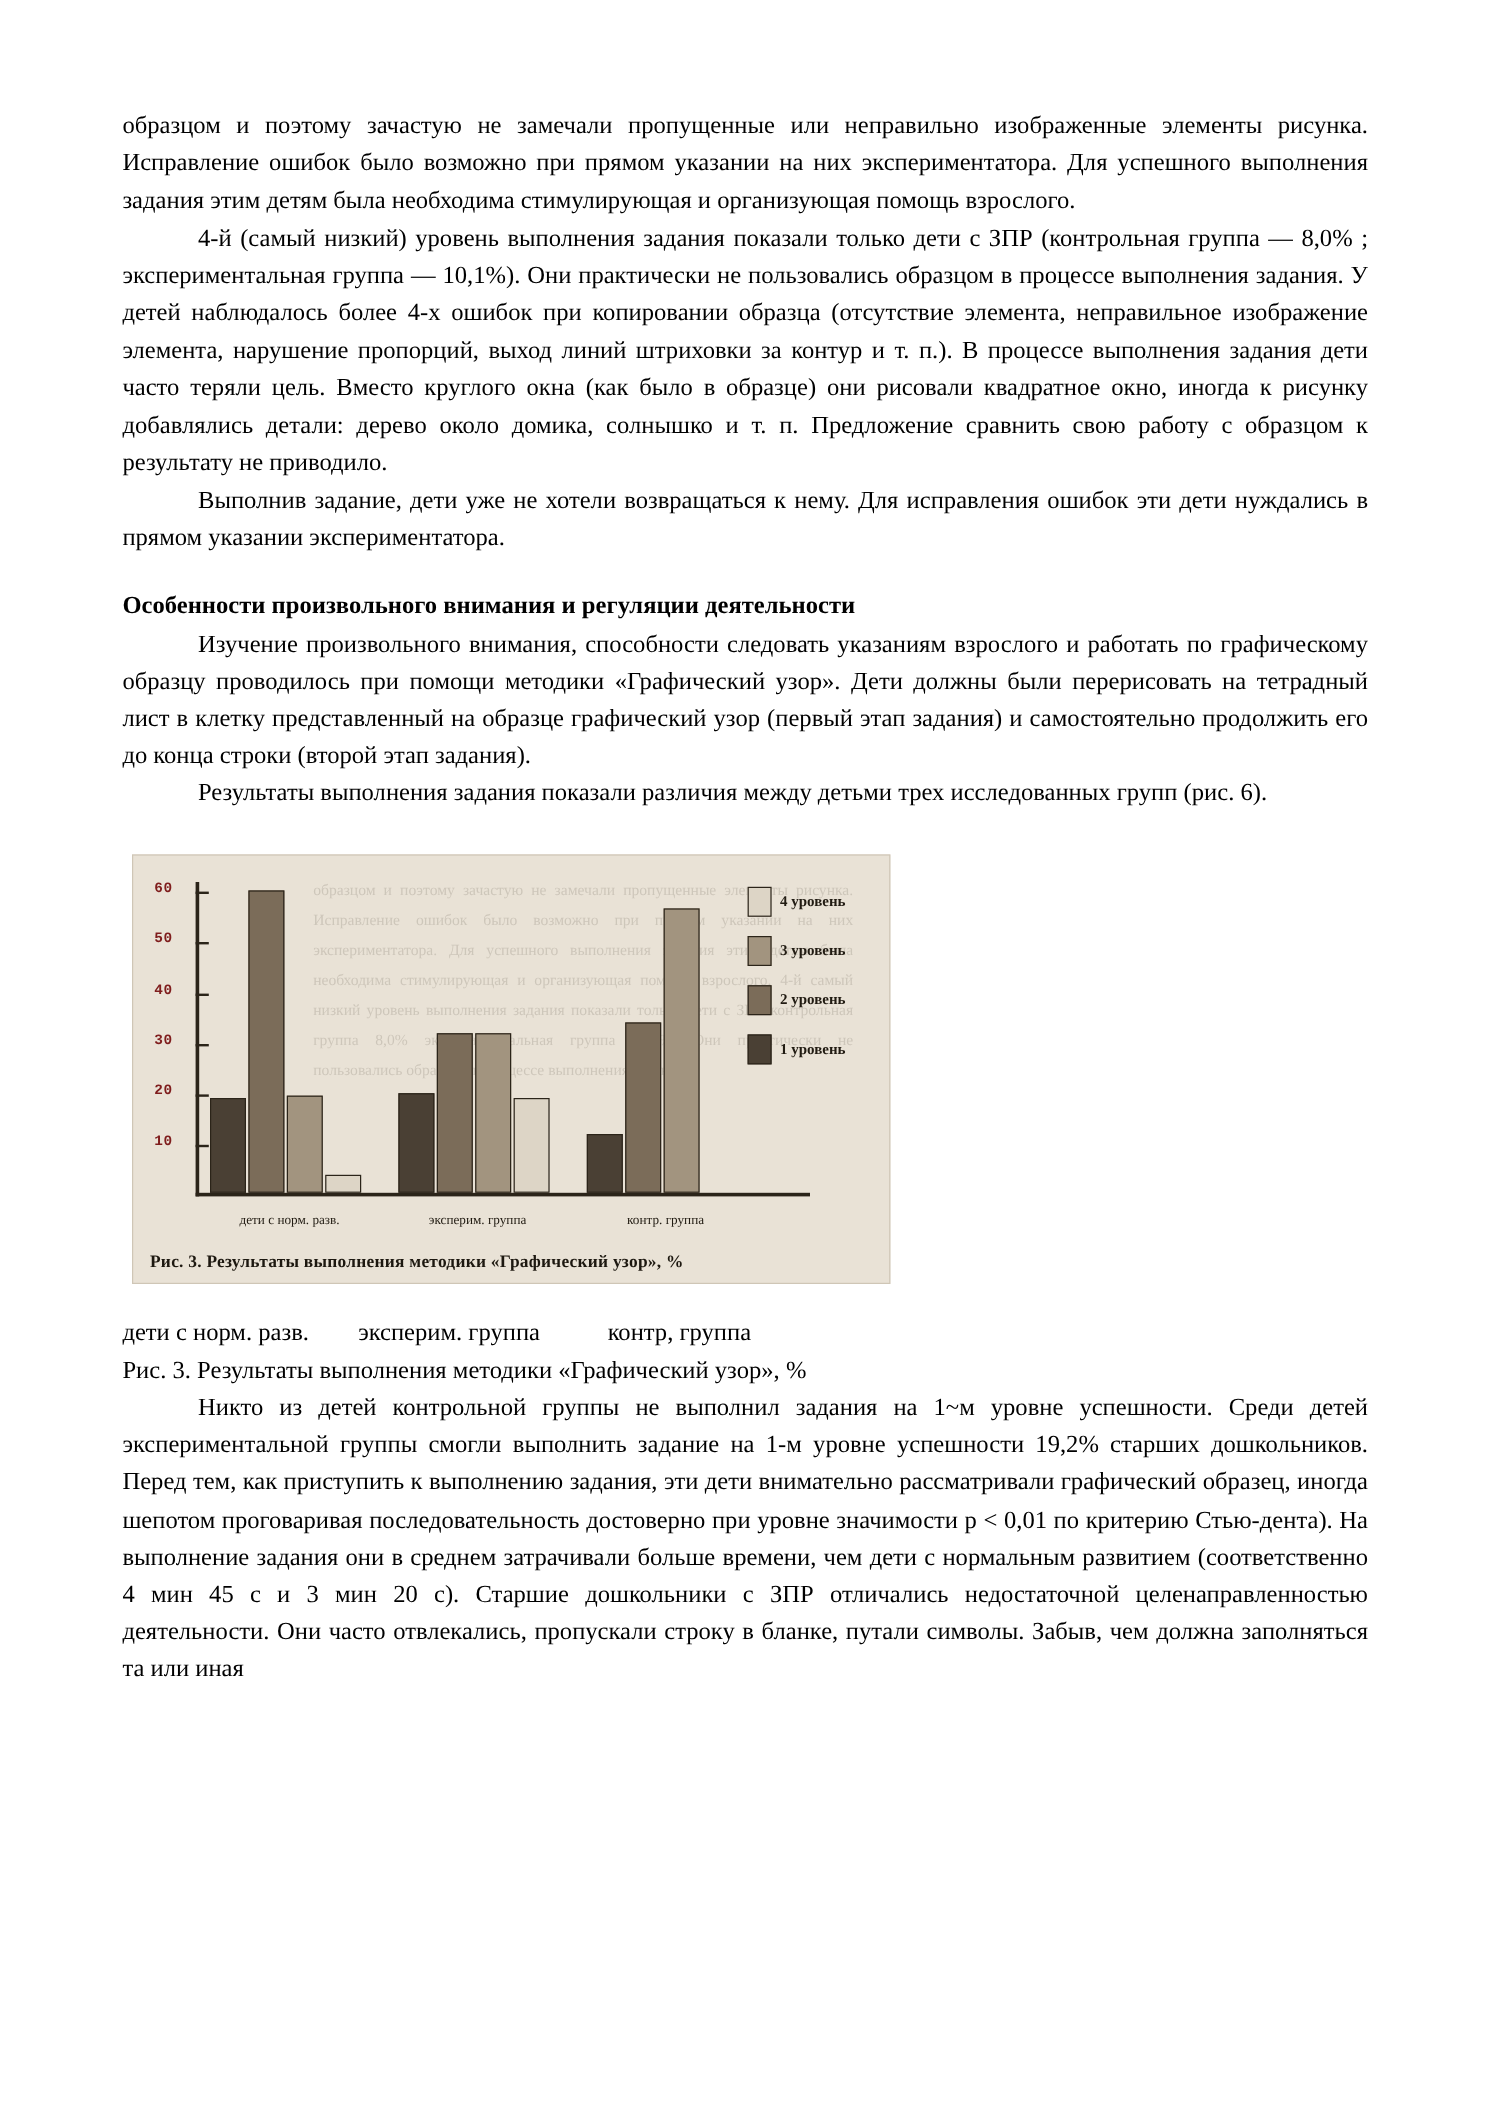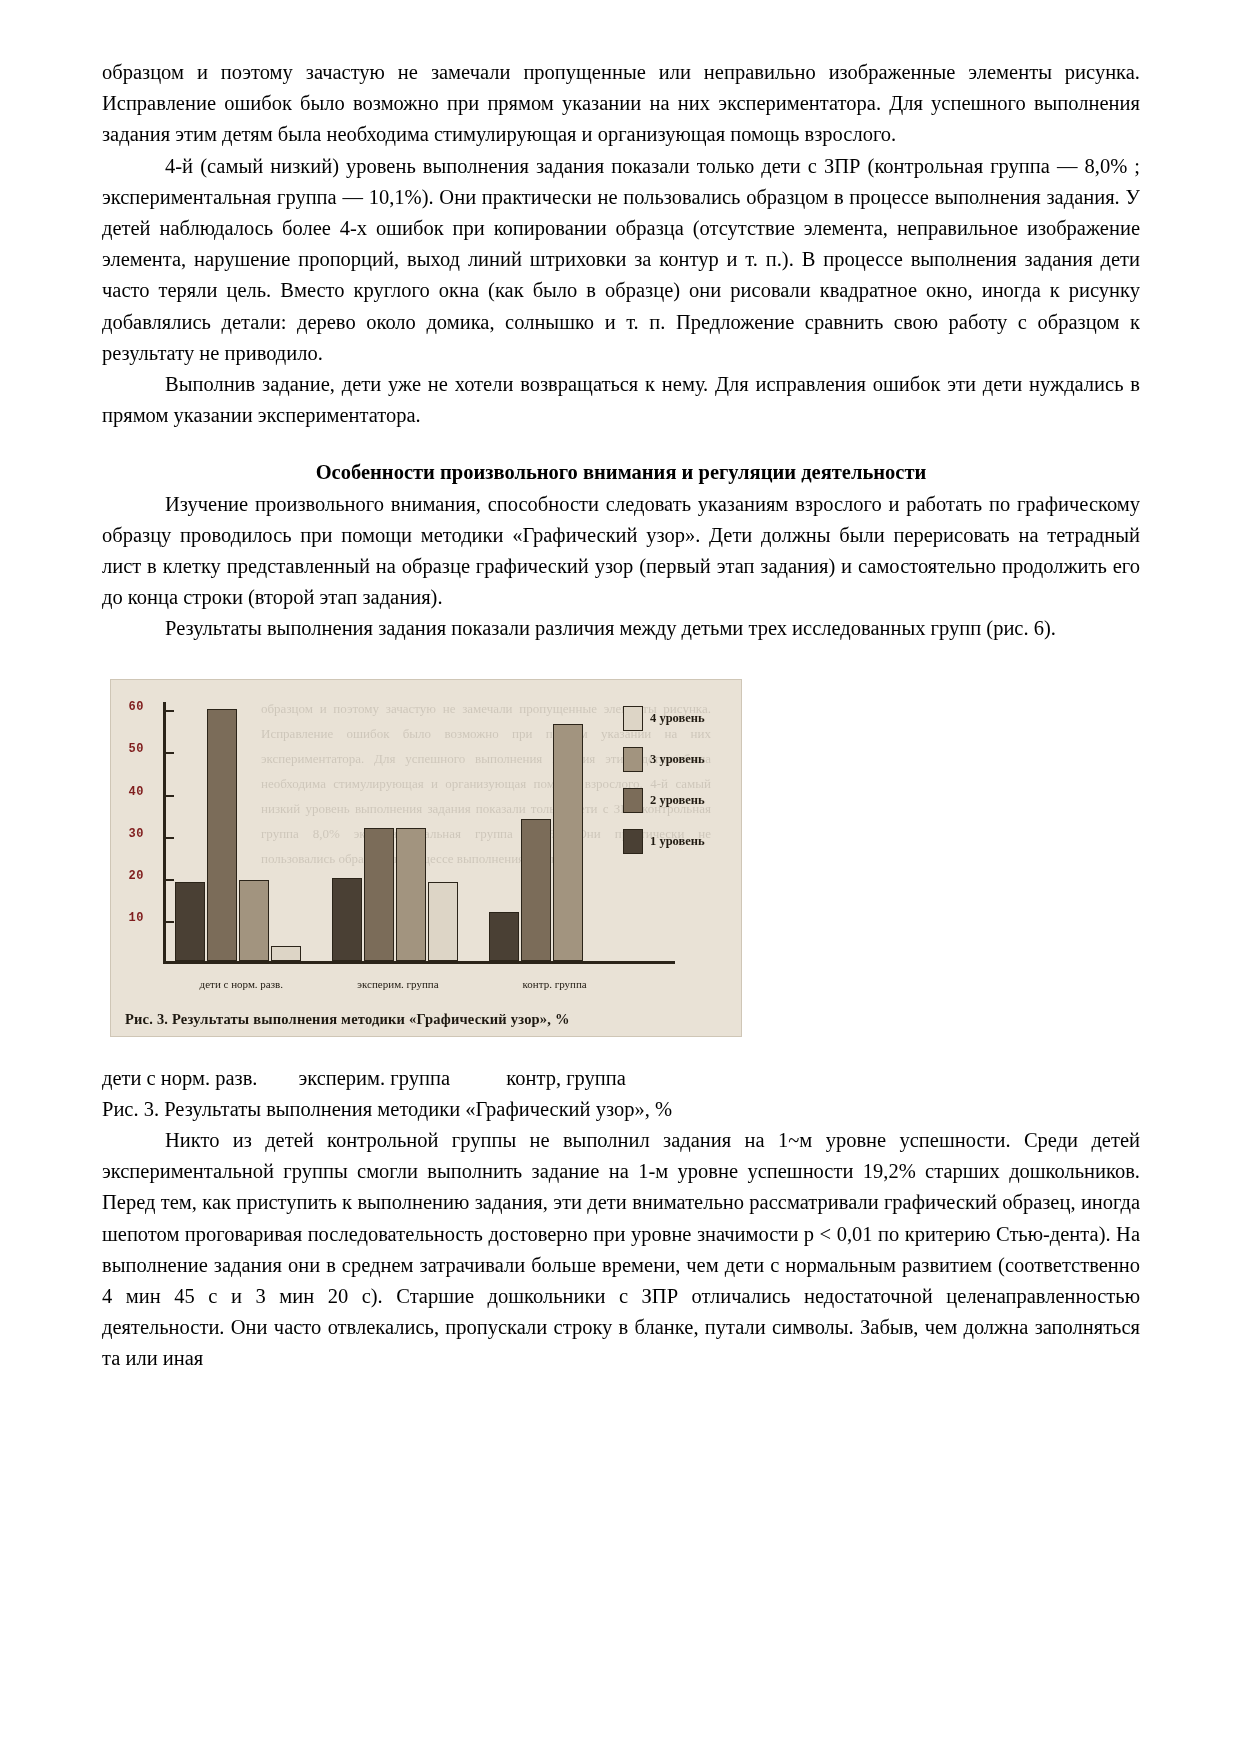--- a/index.html
+++ b/index.html
@@ -7,37 +7,36 @@
     width:1240px;height:1754px;
     background:#ffffff;
     font-family:"Liberation Serif","DejaVu Serif",serif;
     color:#000000;
     overflow:hidden;
   }
   .page{
     position:relative;
     width:1240px;height:1692px;
     box-sizing:border-box;
-    padding:57px 100px 80px 102px;
+    padding:90px 100px 80px 102px;
   }
   p.body-par{
     margin:0;
     font-size:20.5px;
     line-height:31.2px;
     text-align:justify;
     text-justify:inter-word;
     hyphens:none;
   }
   p.indent{text-indent:63px;}
   h2.section-heading{
     margin:26px 0 0 0;
     font-size:20.5px;
     line-height:31.2px;
     font-weight:bold;
-    text-align:center;
   }
   
   .figure-wrap{
     margin:34px 0 0 8px;
     width:632px;
   }
   .chart-scan{
     position:relative;
     width:632px;height:358px;
     background:#e9e2d6;

